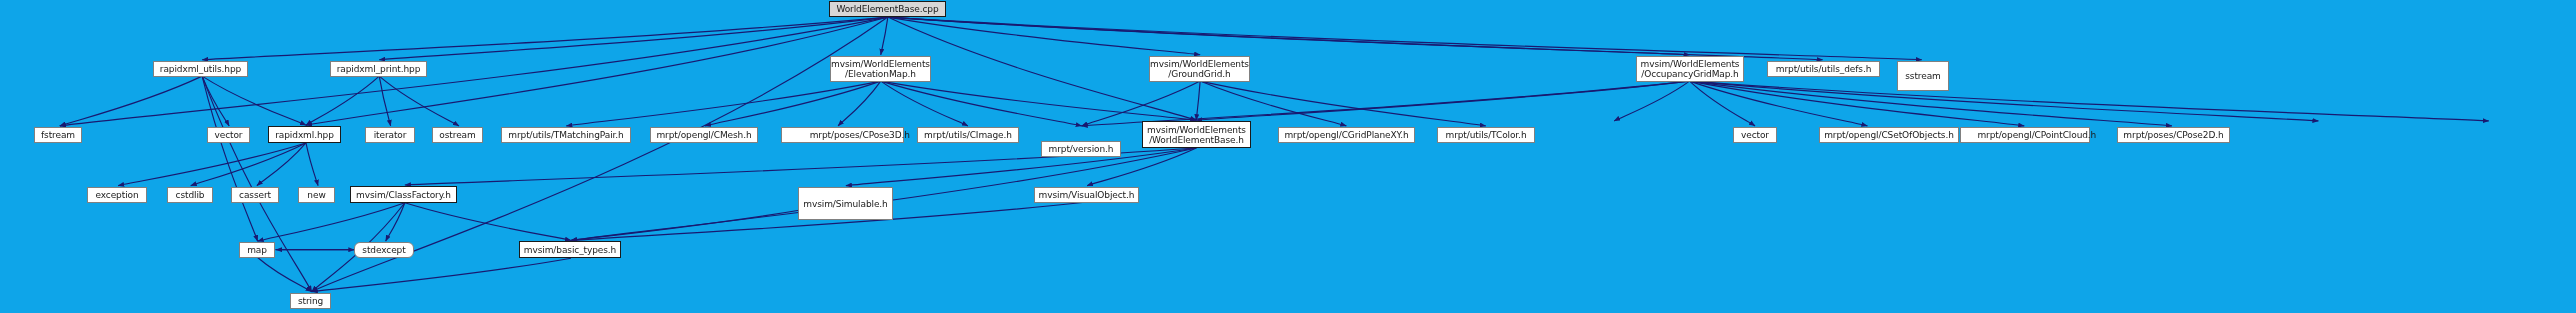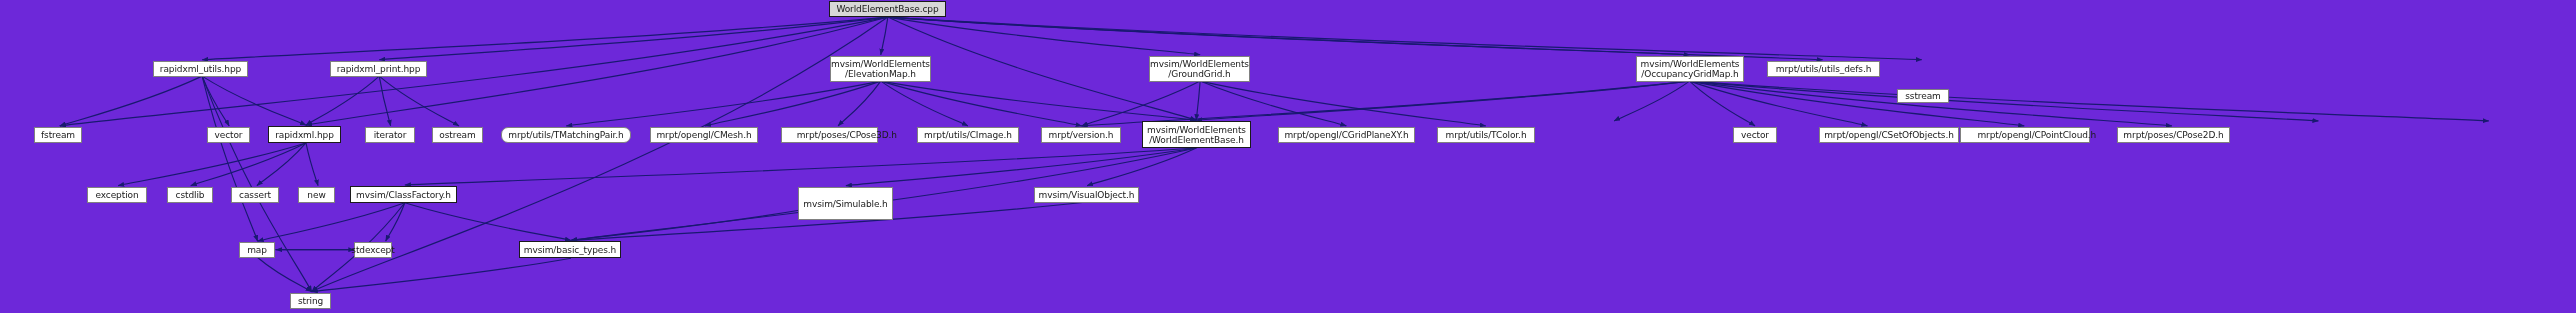--- a/index.html
+++ b/index.html
@@ -4,21 +4,21 @@
 <style>
   html, body {
     margin: 0;
     padding: 0;
     background: #ffffff;
   }
   #graph-root {
     position: relative;
     width: 2576px;
     height: 313px;
-    background: #6d28d9;
+    background: #0ea5e9;
     font-family: "DejaVu Sans", sans-serif;
     overflow: hidden;
   }
   #edge-layer {
     position: absolute;
     left: 0;
     top: 0;
     width: 2576px;
     height: 313px;
     pointer-events: none;
@@ -128,45 +128,45 @@
       <div class="node root" style="left: 829px; top: 1.4px; width: 117px; height: 15.7px;">WorldElementBase.cpp</div>
       <div class="node" style="left: 153px; top: 61px; width: 95px; height: 15.7px;">rapidxml_utils.hpp</div>
       <div class="node" style="left: 330px; top: 61px; width: 97px; height: 15.7px;">rapidxml_print.hpp</div>
       <div class="node" style="left: 830px; top: 56px; width: 101px; height: 26px;">mvsim/WorldElements
 /ElevationMap.h</div>
       <div class="node" style="left: 1149px; top: 56px; width: 101px; height: 26px;">mvsim/WorldElements
 /GroundGrid.h</div>
       <div class="node" style="left: 1636px; top: 56px; width: 108px; height: 26px;">mvsim/WorldElements
 /OccupancyGridMap.h</div>
       <div class="node" style="left: 1767px; top: 61px; width: 113px; height: 15.7px;">mrpt/utils/utils_defs.h</div>
-      <div class="node" style="left: 1897px; top: 61px; width: 52px; height: 14px; margin-top: 28px;">sstream</div>
+      <div class="node" style="left: 1897px; top: 61px; width: 52px; height: 30px;">sstream</div>
       <div class="node" style="left: 34px; top: 127px; width: 48px; height: 15.7px;">fstream</div>
       <div class="node" style="left: 207px; top: 127px; width: 43px; height: 15.7px;">vector</div>
       <div class="node bold" style="left: 268px; top: 126px; width: 73px; height: 17px;">rapidxml.hpp</div>
       <div class="node" style="left: 365px; top: 127px; width: 50px; height: 15.7px;">iterator</div>
       <div class="node" style="left: 432px; top: 127px; width: 51px; height: 15.7px;">ostream</div>
-      <div class="node" style="left: 501px; top: 127px; width: 130px; height: 15.7px; border-radius: 7px;">mrpt/utils/TMatchingPair.h</div>
+      <div class="node" style="left: 501px; top: 127px; width: 130px; height: 15.7px;">mrpt/utils/TMatchingPair.h</div>
       <div class="node" style="left: 650px; top: 127px; width: 108px; height: 15.7px;">mrpt/opengl/CMesh.h</div>
-      <div class="node" style="left: 781px; top: 127px; width: 97px; height: 15.7px; padding-left: 36px;">mrpt/poses/CPose3D.h</div>
+      <div class="node" style="left: 781px; top: 127px; width: 123px; height: 15.7px; padding-left: 36px;">mrpt/poses/CPose3D.h</div>
       <div class="node" style="left: 917px; top: 127px; width: 102px; height: 15.7px;">mrpt/utils/CImage.h</div>
-      <div class="node" style="left: 1041px; top: 127px; width: 80px; height: 15.7px;">mrpt/version.h</div>
+      <div class="node" style="left: 1041px; top: 141px; width: 80px; height: 15.7px;">mrpt/version.h</div>
       <div class="node bold" style="left: 1142px; top: 121px; width: 109px; height: 27px;">mvsim/WorldElements
 /WorldElementBase.h</div>
       <div class="node" style="left: 1278px; top: 127px; width: 137px; height: 15.7px;">mrpt/opengl/CGridPlaneXY.h</div>
       <div class="node" style="left: 1437px; top: 127px; width: 98px; height: 15.7px;">mrpt/utils/TColor.h</div>
       <div class="node" style="left: 1733px; top: 127px; width: 44px; height: 15.7px;">vector</div>
       <div class="node" style="left: 1798px; top: 127px; width: 140px; height: 15.7px; margin-left: 21px;">mrpt/opengl/CSetOfObjects.h</div>
       <div class="node" style="left: 1960px; top: 127px; width: 130px; height: 15.7px; padding-left: 25px;">mrpt/opengl/CPointCloud.h</div>
       <div class="node" style="left: 2117px; top: 127px; width: 113px; height: 15.7px;">mrpt/poses/CPose2D.h</div>
       <div class="node" style="left: 87px; top: 187px; width: 60px; height: 15.7px;">exception</div>
       <div class="node" style="left: 167px; top: 187px; width: 46px; height: 16px;">cstdlib</div>
       <div class="node" style="left: 231px; top: 187px; width: 48px; height: 15.7px;">cassert</div>
       <div class="node" style="left: 298px; top: 187px; width: 37px; height: 15.7px;">new</div>
       <div class="node bold" style="left: 350px; top: 186px; width: 107px; height: 17px;">mvsim/ClassFactory.h</div>
       <div class="node" style="left: 798px; top: 187px; width: 95px; height: 33px;">mvsim/Simulable.h</div>
       <div class="node" style="left: 1034px; top: 187px; width: 105px; height: 15.7px;">mvsim/VisualObject.h</div>
       <div class="node" style="left: 239px; top: 242px; width: 36px; height: 15.7px;">map</div>
-      <div class="node" style="left: 354px; top: 242px; width: 38px; height: 15.7px;">stdexcept</div>
+      <div class="node" style="left: 354px; top: 242px; width: 60px; height: 15.7px; border-radius: 6px;">stdexcept</div>
       <div class="node bold" style="left: 519px; top: 241px; width: 102px; height: 17px;">mvsim/basic_types.h</div>
       <div class="node" style="left: 290px; top: 293px; width: 41px; height: 15.7px;">string</div>
     </div>
 </div>
 
 
 </body></html>

